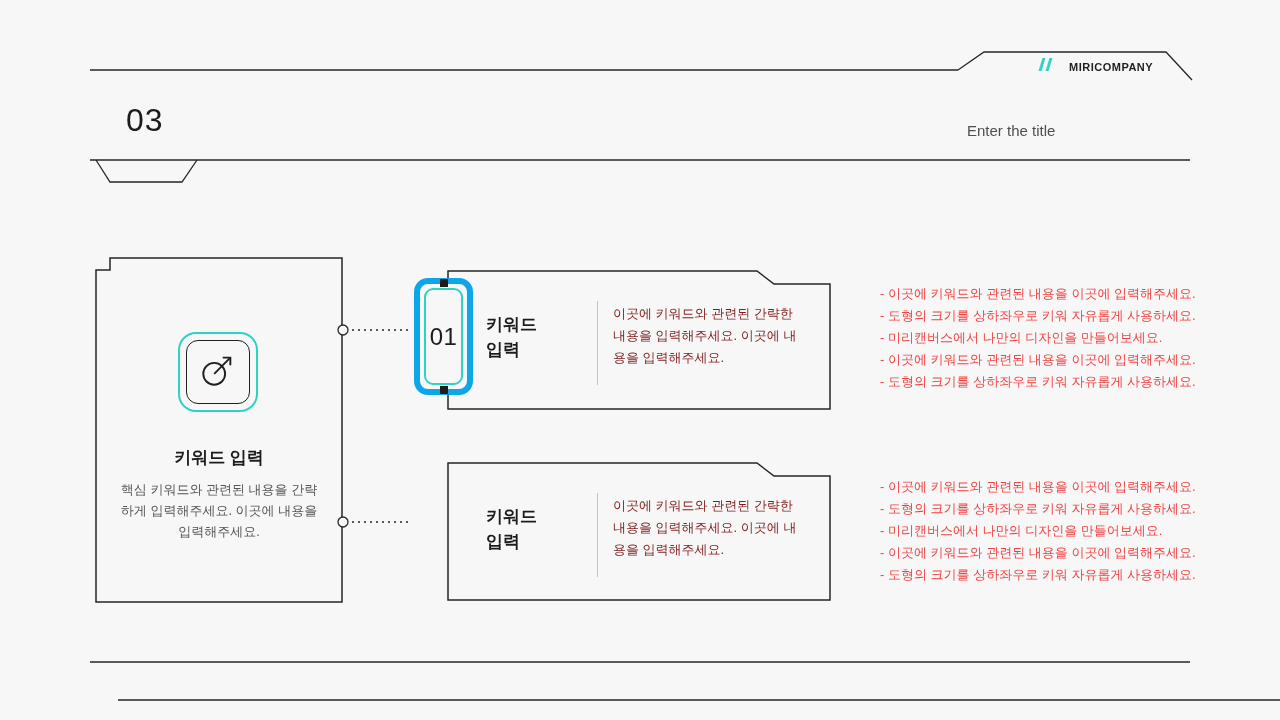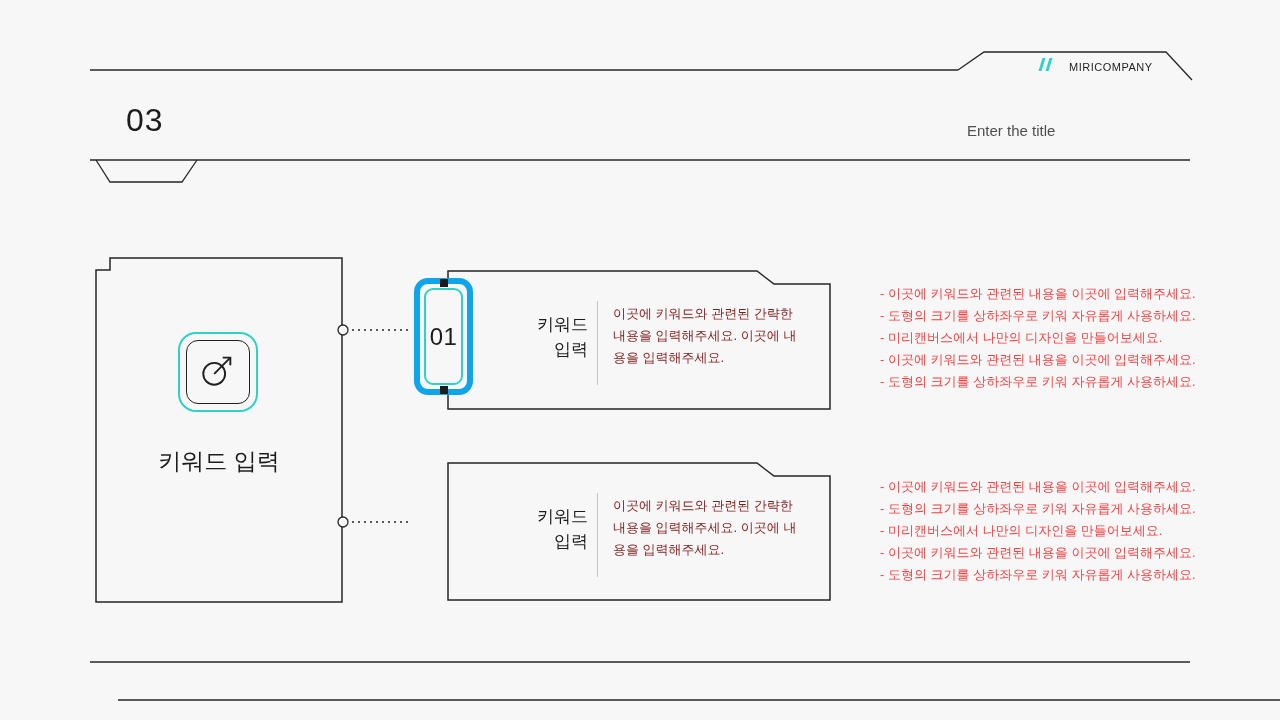--- a/index.html
+++ b/index.html
@@ -6,50 +6,50 @@
   html,body { background:#e9e9ea; }
   .slide {
     position:relative; width:1280px; height:720px; margin:0 auto;
     background:#f7f7f8; overflow:hidden;
     font-family:"Liberation Sans","DejaVu Sans",sans-serif; color:#1c1c1c;
   }
   svg.decor { position:absolute; left:0; top:0; }
 
   
   .brand { position:absolute; left:1036px; top:57px; display:flex; align-items:center; gap:7px; }
-  .brand-name { font-size:11px; font-weight:400; letter-spacing:.5px; color:#1f1f1f;padding-left:8px; }
+  .brand-name { font-size:11px; font-weight:700; letter-spacing:.5px; color:#1f1f1f;padding-left:8px; }
 
   
   .slide-number { position:absolute; left:126px; top:102px; font-size:32px; font-weight:500; letter-spacing:1px; }
   .page-title { position:absolute; left:236px; top:96px; font-size:33px; font-weight:700; letter-spacing:-.5px; white-space:nowrap; }
   .page-subtitle { position:absolute; left:967px; top:122px; font-size:15px; color:#4f4f4f; }
 
   
   .icon-frame { position:absolute; left:178px; top:332px; width:80px; height:80px;
     border:2px solid #2ed3c6; border-radius:18px; }
   .icon-frame-inner { position:absolute; inset:6px; border:1.6px solid #1f1f1f; border-radius:12px;
     display:flex; align-items:center; justify-content:center; }
   .keyword-card-title { position:absolute; left:96px; top:446px; width:246px; text-align:center;
-    font-size:23px; font-weight:400; }
+    font-size:17px; font-weight:700; }
   .keyword-card-desc { position:absolute; left:116px; top:479px; width:206px; text-align:center;
     font-size:13px; line-height:21px; color:#555; }
 
   
   .badge { position:absolute; left:414px; width:59px; height:117px; background:#f7f7f8;
     border:6px solid #0ea5e9; border-radius:14px;
     display:flex; align-items:center; justify-content:center; }
   .badge.b1 { top:278px; } .badge.b2 { top:463px; }
   .badge-inner { position:absolute; inset:4px; border:2px solid #2ed3c6; border-radius:9px; }
   .badge-num { position:relative; font-size:24px; font-weight:500; letter-spacing:.5px; }
   .nub { position:absolute; left:50%; margin-left:-4px; width:8px; height:8px; background:#1c1c1c; }
   .nub.top { top:-5px; } .nub.bottom { bottom:-5px; }
 
   
-  .kw-label { position:absolute; left:486px; width:102px; text-align:right;
-    font-size:17px; font-weight:400; line-height:25px; }
+  .kw-label { position:absolute; left:486px; width:102px; text-align:left;
+    font-size:17px; font-weight:700; line-height:25px; }
   .kw-label.r1 { top:312px; } .kw-label.r2 { top:504px; }
   .vdiv { position:absolute; left:597px; width:1px; height:84px; background:#c4c4c4; }
   .vdiv.r1 { top:301px; } .vdiv.r2 { top:493px; }
   .box-body { position:absolute; left:613px; width:196px; font-size:13px; line-height:22px; color:#7f1d1d; }
   .box-body.r1 { top:303px; } .box-body.r2 { top:495px; }
 
   
   .bullets { position:absolute; left:864px; width:330px; font-size:13px; line-height:22px; color:#ef4444;margin-left:16px; }
   .bullets.r1 { top:283px; } .bullets.r2 { top:476px; }
 </style>
@@ -110,20 +110,21 @@
       <span>
         <svg width="38" height="38" viewBox="0 0 40 40" fill="none" stroke="#1f1f1f" stroke-width="2">
           <circle cx="16" cy="24" r="11.5"></circle>
           <path d="M16 24 L33 7"></path>
           <path d="M25 7 H33 V15"></path>
         </svg>
       </span>
     </div>
   </div>
   <div class="keyword-card-title">키워드 입력</div>
+  <div class="keyword-card-desc">핵심 키워드와 관련된 내용을 간략하게 입력해주세요. 이곳에 내용을 입력해주세요.</div>
 
   <div class="badge b1">
     <span class="badge-inner"></span>
     <span class="nub top"></span>
     <span class="nub bottom"></span>
     <span class="badge-num">01</span>
   </div>
 
 
   <div class="kw-label r1">

